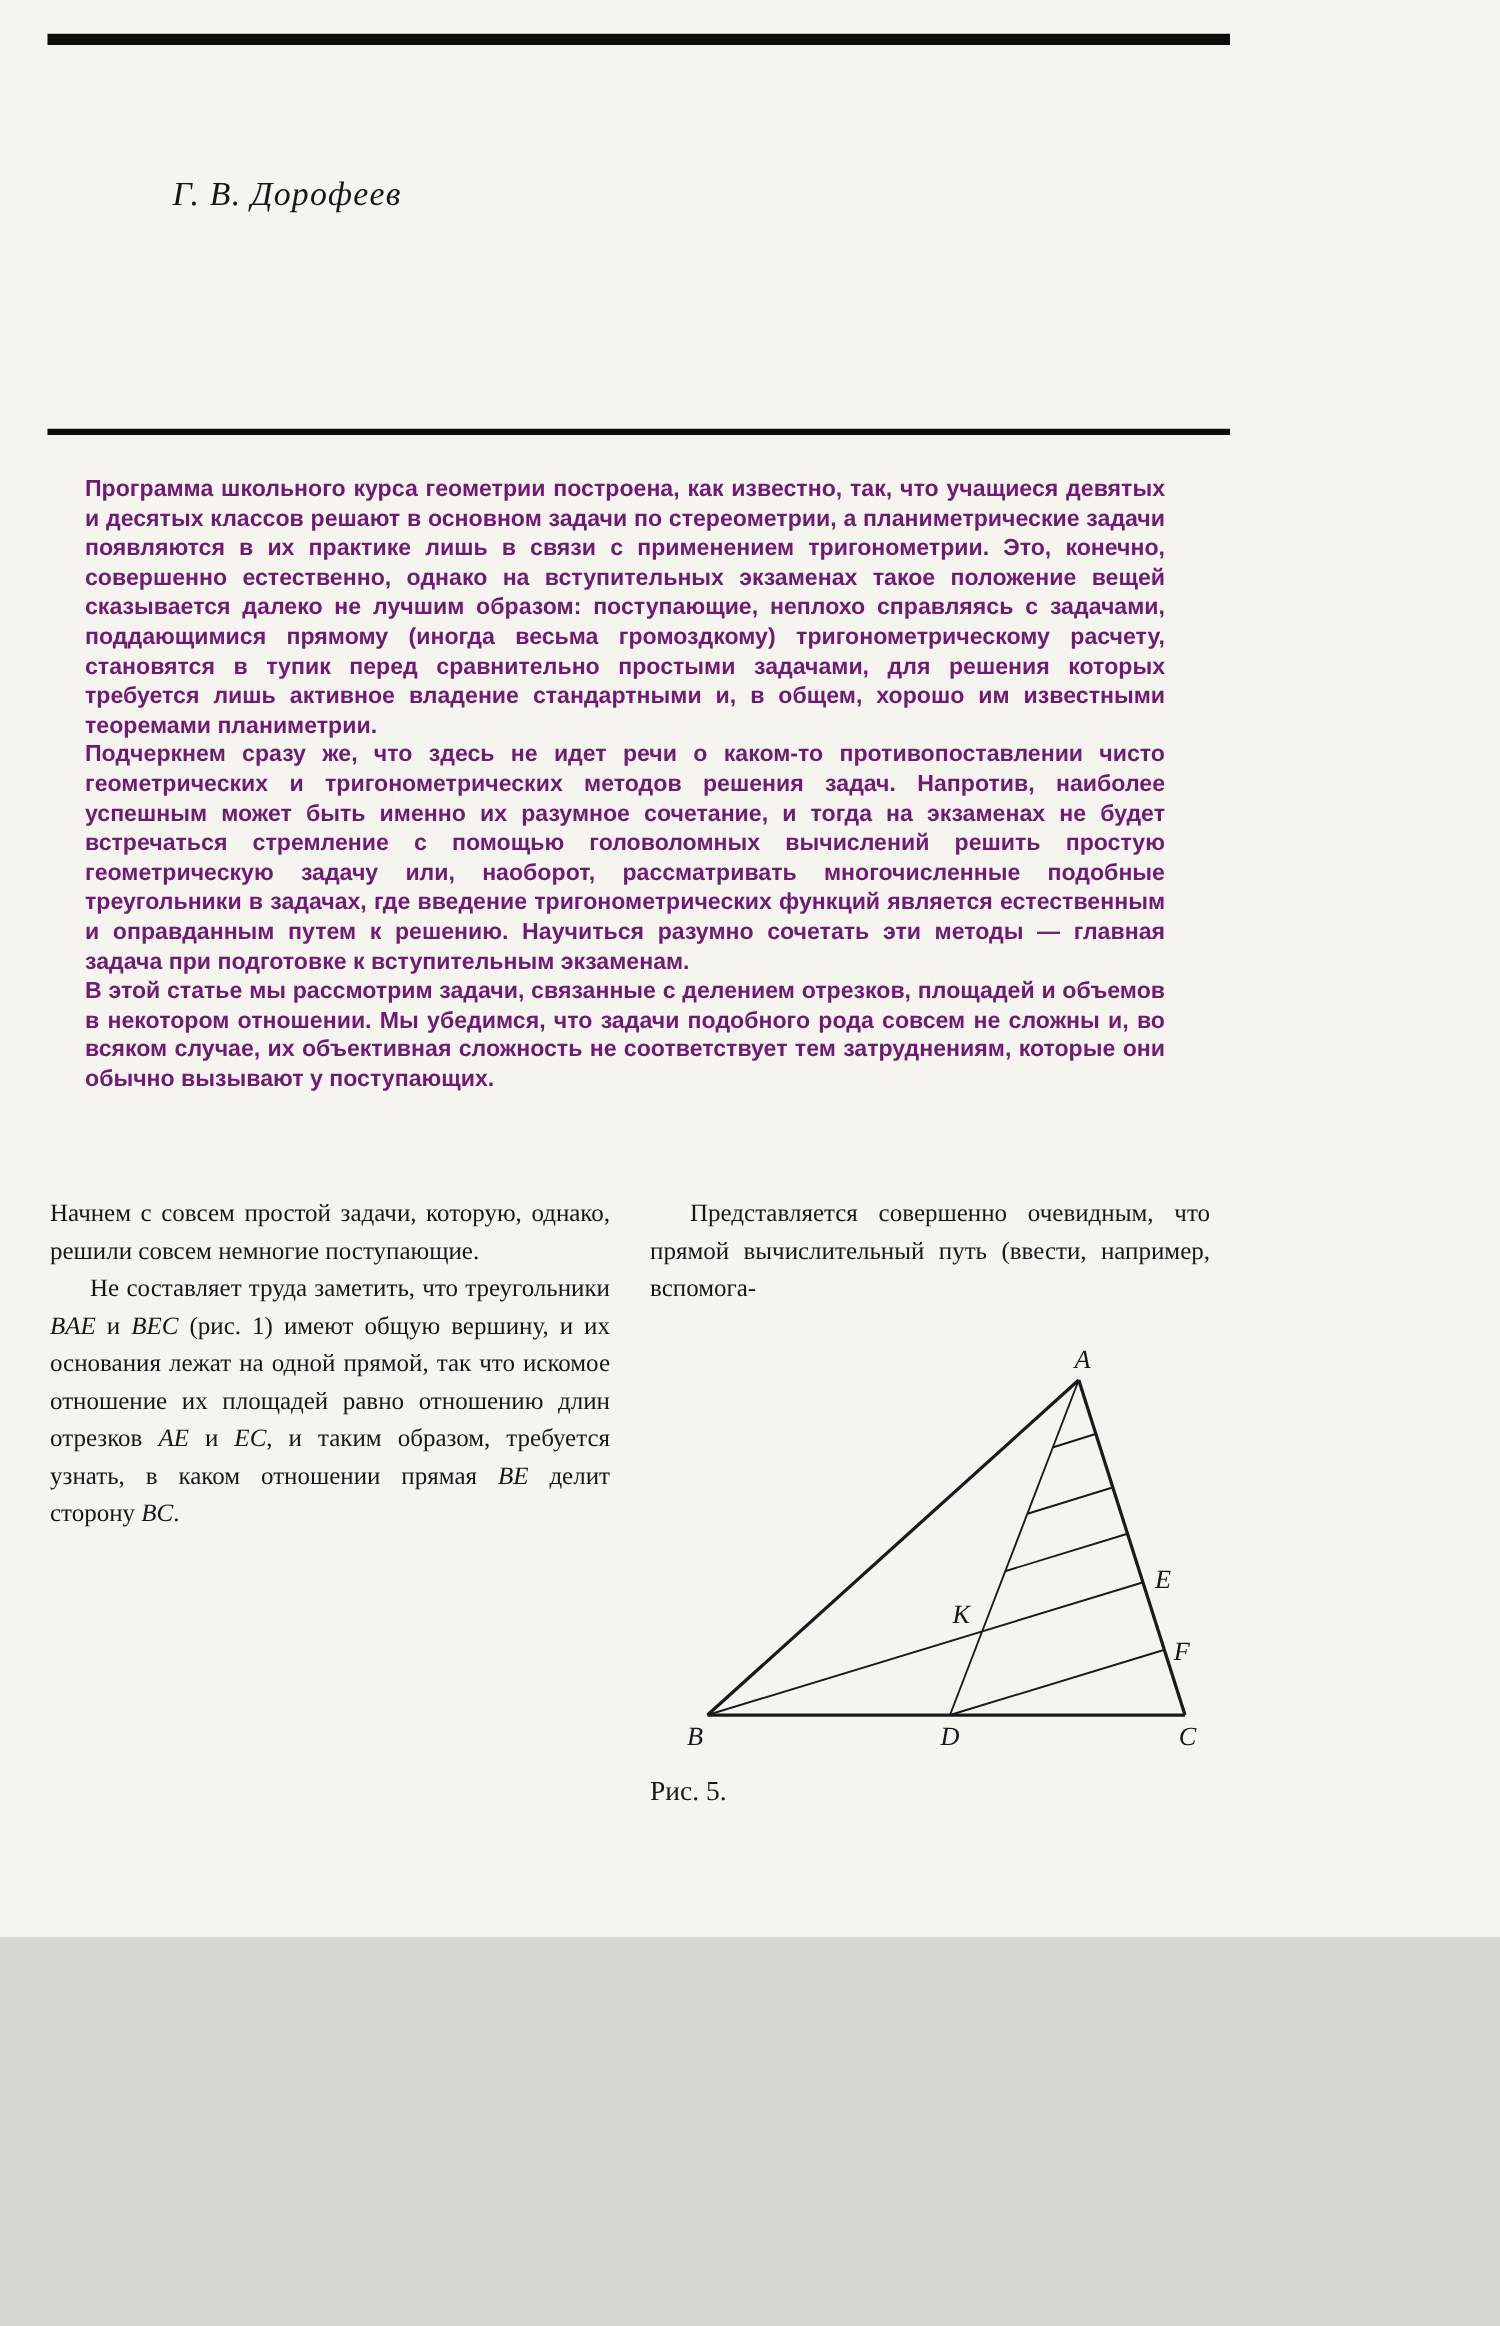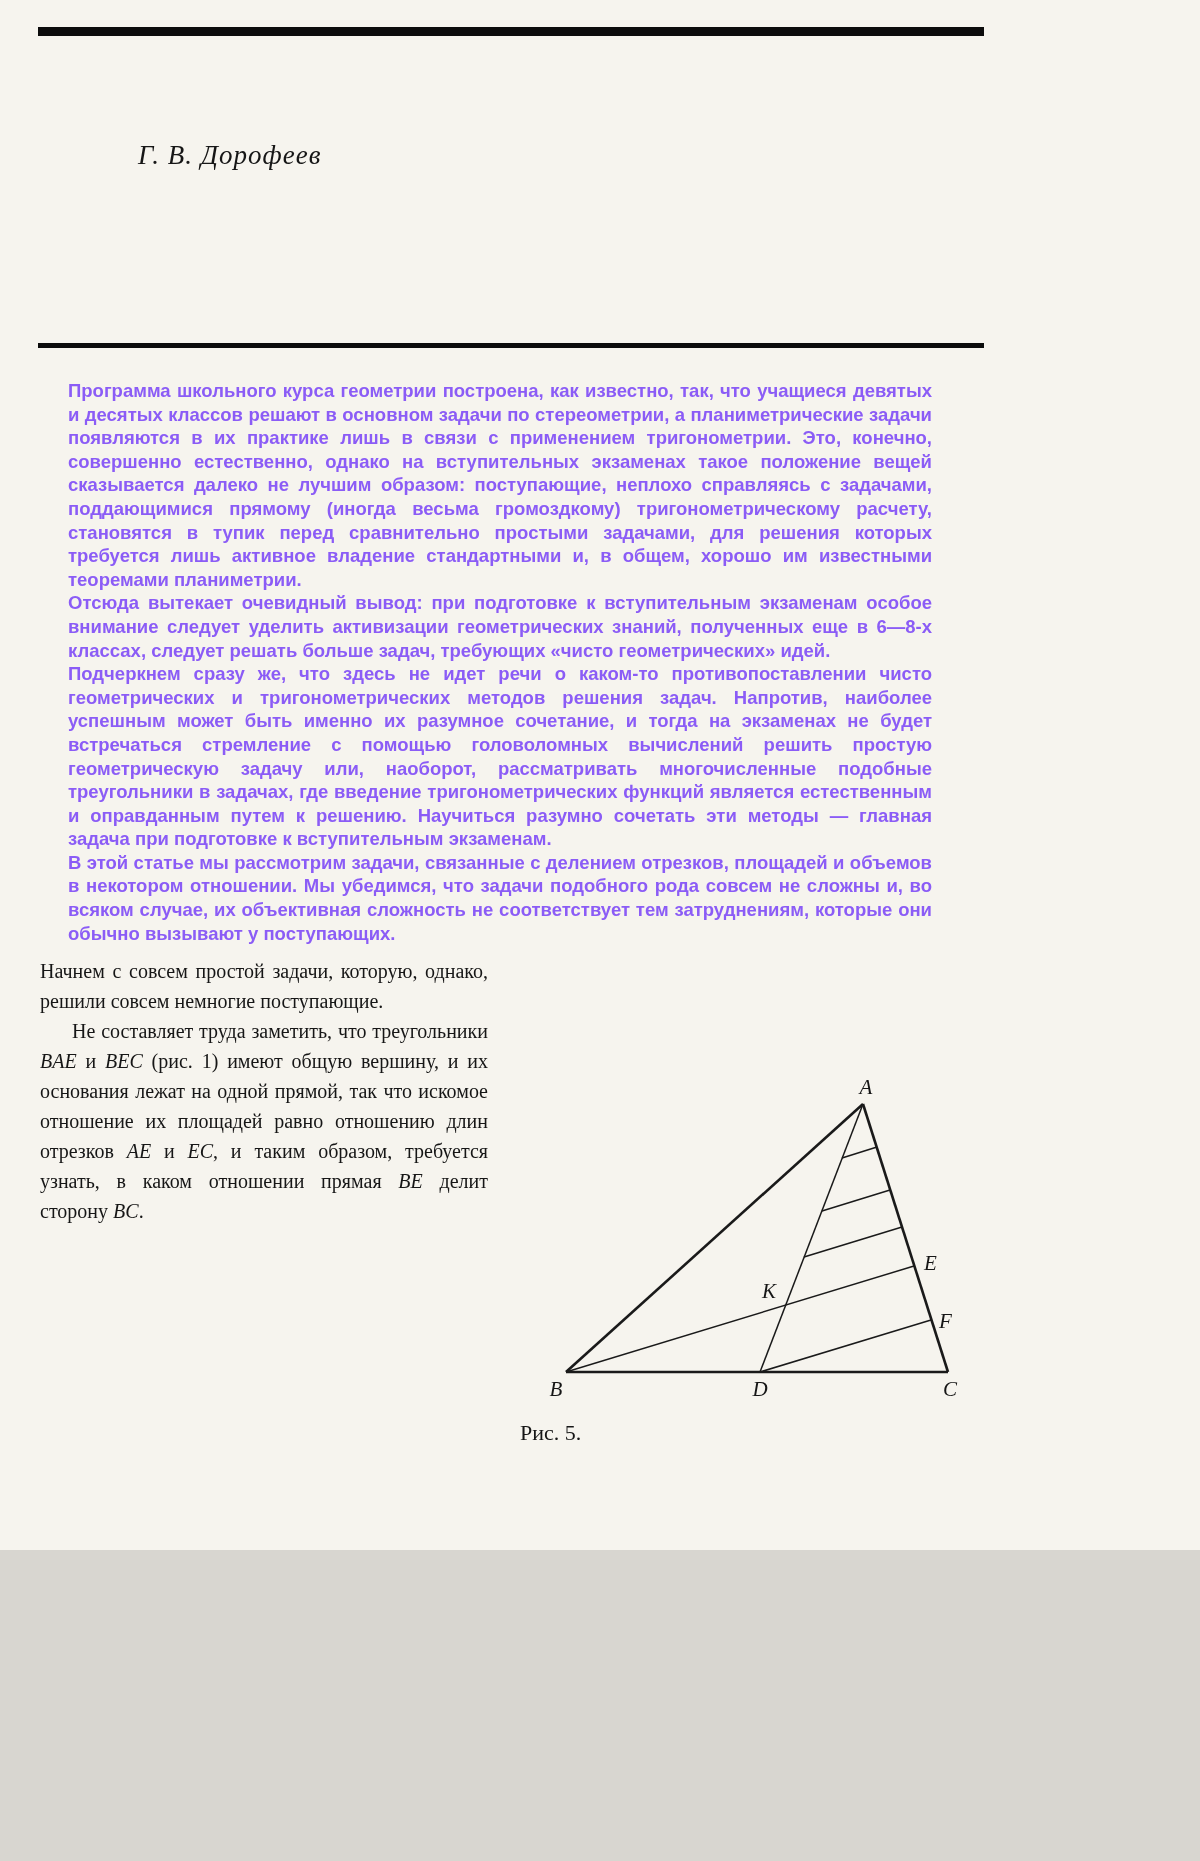--- a/index.html
+++ b/index.html
@@ -25,21 +25,21 @@
     position:absolute;left:356px;top:98px;margin:0;
     font-family:"Liberation Serif",serif;
     font-weight:bold;font-size:49px;line-height:58px;
     letter-spacing:1.5px;white-space:nowrap;
   }
 
   .abstract{
     position:absolute;left:68px;top:379px;width:864px;
     font-family:"Liberation Sans",sans-serif;
     font-weight:bold;font-size:18.5px;line-height:23.6px;
-    text-align:justify;color:#8b5cf6;
+    text-align:justify;color:#701a75;
   }
   .abstract p{margin:0;}
 
   .col{
     position:absolute;top:956px;width:448px;
     font-size:20px;line-height:30px;text-align:justify;
   }
   .col-left{left:40px;}
   .col-right{left:520px;}
   .col p{margin:0;}
@@ -70,30 +70,32 @@
   <span class="author">Г. В. Дорофеев</span>
 
   <h1 class="title">
     <br>
   </h1>
 
   <div class="rule rule-mid"></div>
 
   <div class="abstract">
     <p>Программа школьного курса геометрии построена, как известно, так, что учащиеся девятых и десятых классов решают в основном задачи по стереометрии, а планиметрические задачи появляются в их практике лишь в связи с применением тригонометрии. Это, конечно, совершенно естественно, однако на вступительных экзаменах такое положение вещей сказывается далеко не лучшим образом: поступающие, неплохо справляясь с задачами, поддающимися прямому (иногда весьма громоздкому) тригонометрическому расчету, становятся в тупик перед сравнительно простыми задачами, для решения которых требуется лишь активное владение стандартными и, в общем, хорошо им известными теоремами планиметрии.</p>
-    <p>Отсюда вытекает очевидный вывод: при подготовке к вступительным экзаменам особое внимание следует уделить активизации геометрических знаний, полученных еще в 6—8-х классах, следует решать больше задач, требующих «чисто геометрических» идей.</p>
     <p>Подчеркнем сразу же, что здесь не идет речи о каком-то противопоставлении чисто геометрических и тригонометрических методов решения задач. Напротив, наиболее успешным может быть именно их разумное сочетание, и тогда на экзаменах не будет встречаться стремление с помощью головоломных вычислений решить простую геометрическую задачу или, наоборот, рассматривать многочисленные подобные треугольники в задачах, где введение тригонометрических функций является естественным и оправданным путем к решению. Научиться разумно сочетать эти методы — главная задача при подготовке к вступительным экзаменам.</p>
     <p>В этой статье мы рассмотрим задачи, связанные с делением отрезков, площадей и объемов в некотором отношении. Мы убедимся, что задачи подобного рода совсем не сложны и, во всяком случае, их объективная сложность не соответствует тем затруднениям, которые они обычно вызывают у поступающих.</p>
   </div>
 
   <div class="col col-left">
     <p>Начнем с совсем простой задачи, которую, однако, решили совсем немногие поступающие.</p>
     <p class="indent"><span>Не составляет труда заметить, что треугольники </span><span class="it">BAE</span><span> и </span><span class="it">BEC</span><span> (рис. 1) имеют общую вершину, и их основания лежат на одной прямой, так что искомое отношение их площадей равно отношению длин отрезков </span><span class="it">AE</span><span> и </span><span class="it">EC</span><span>, и таким образом, требуется узнать, в каком отношении прямая </span><span class="it">BE</span><span> делит сторону </span><span class="it">BC</span><span>.</span></p>
   </div>
 
+  <div class="col col-right">
+    <p class="indent">Представляется совершенно очевидным, что прямой вычислительный путь (ввести, например, вспомога-</p>
+  </div>
 
   <div class="figure">
     <svg width="482" height="350" viewBox="0 0 482 350">
 
       <g stroke="#1a1a1a" stroke-width="2.6" fill="none">
         <line x1="345" y1="32" x2="48" y2="300"></line>
         <line x1="48" y1="300" x2="430" y2="300"></line>
         <line x1="430" y1="300" x2="345" y2="32"></line>
       </g>
 

